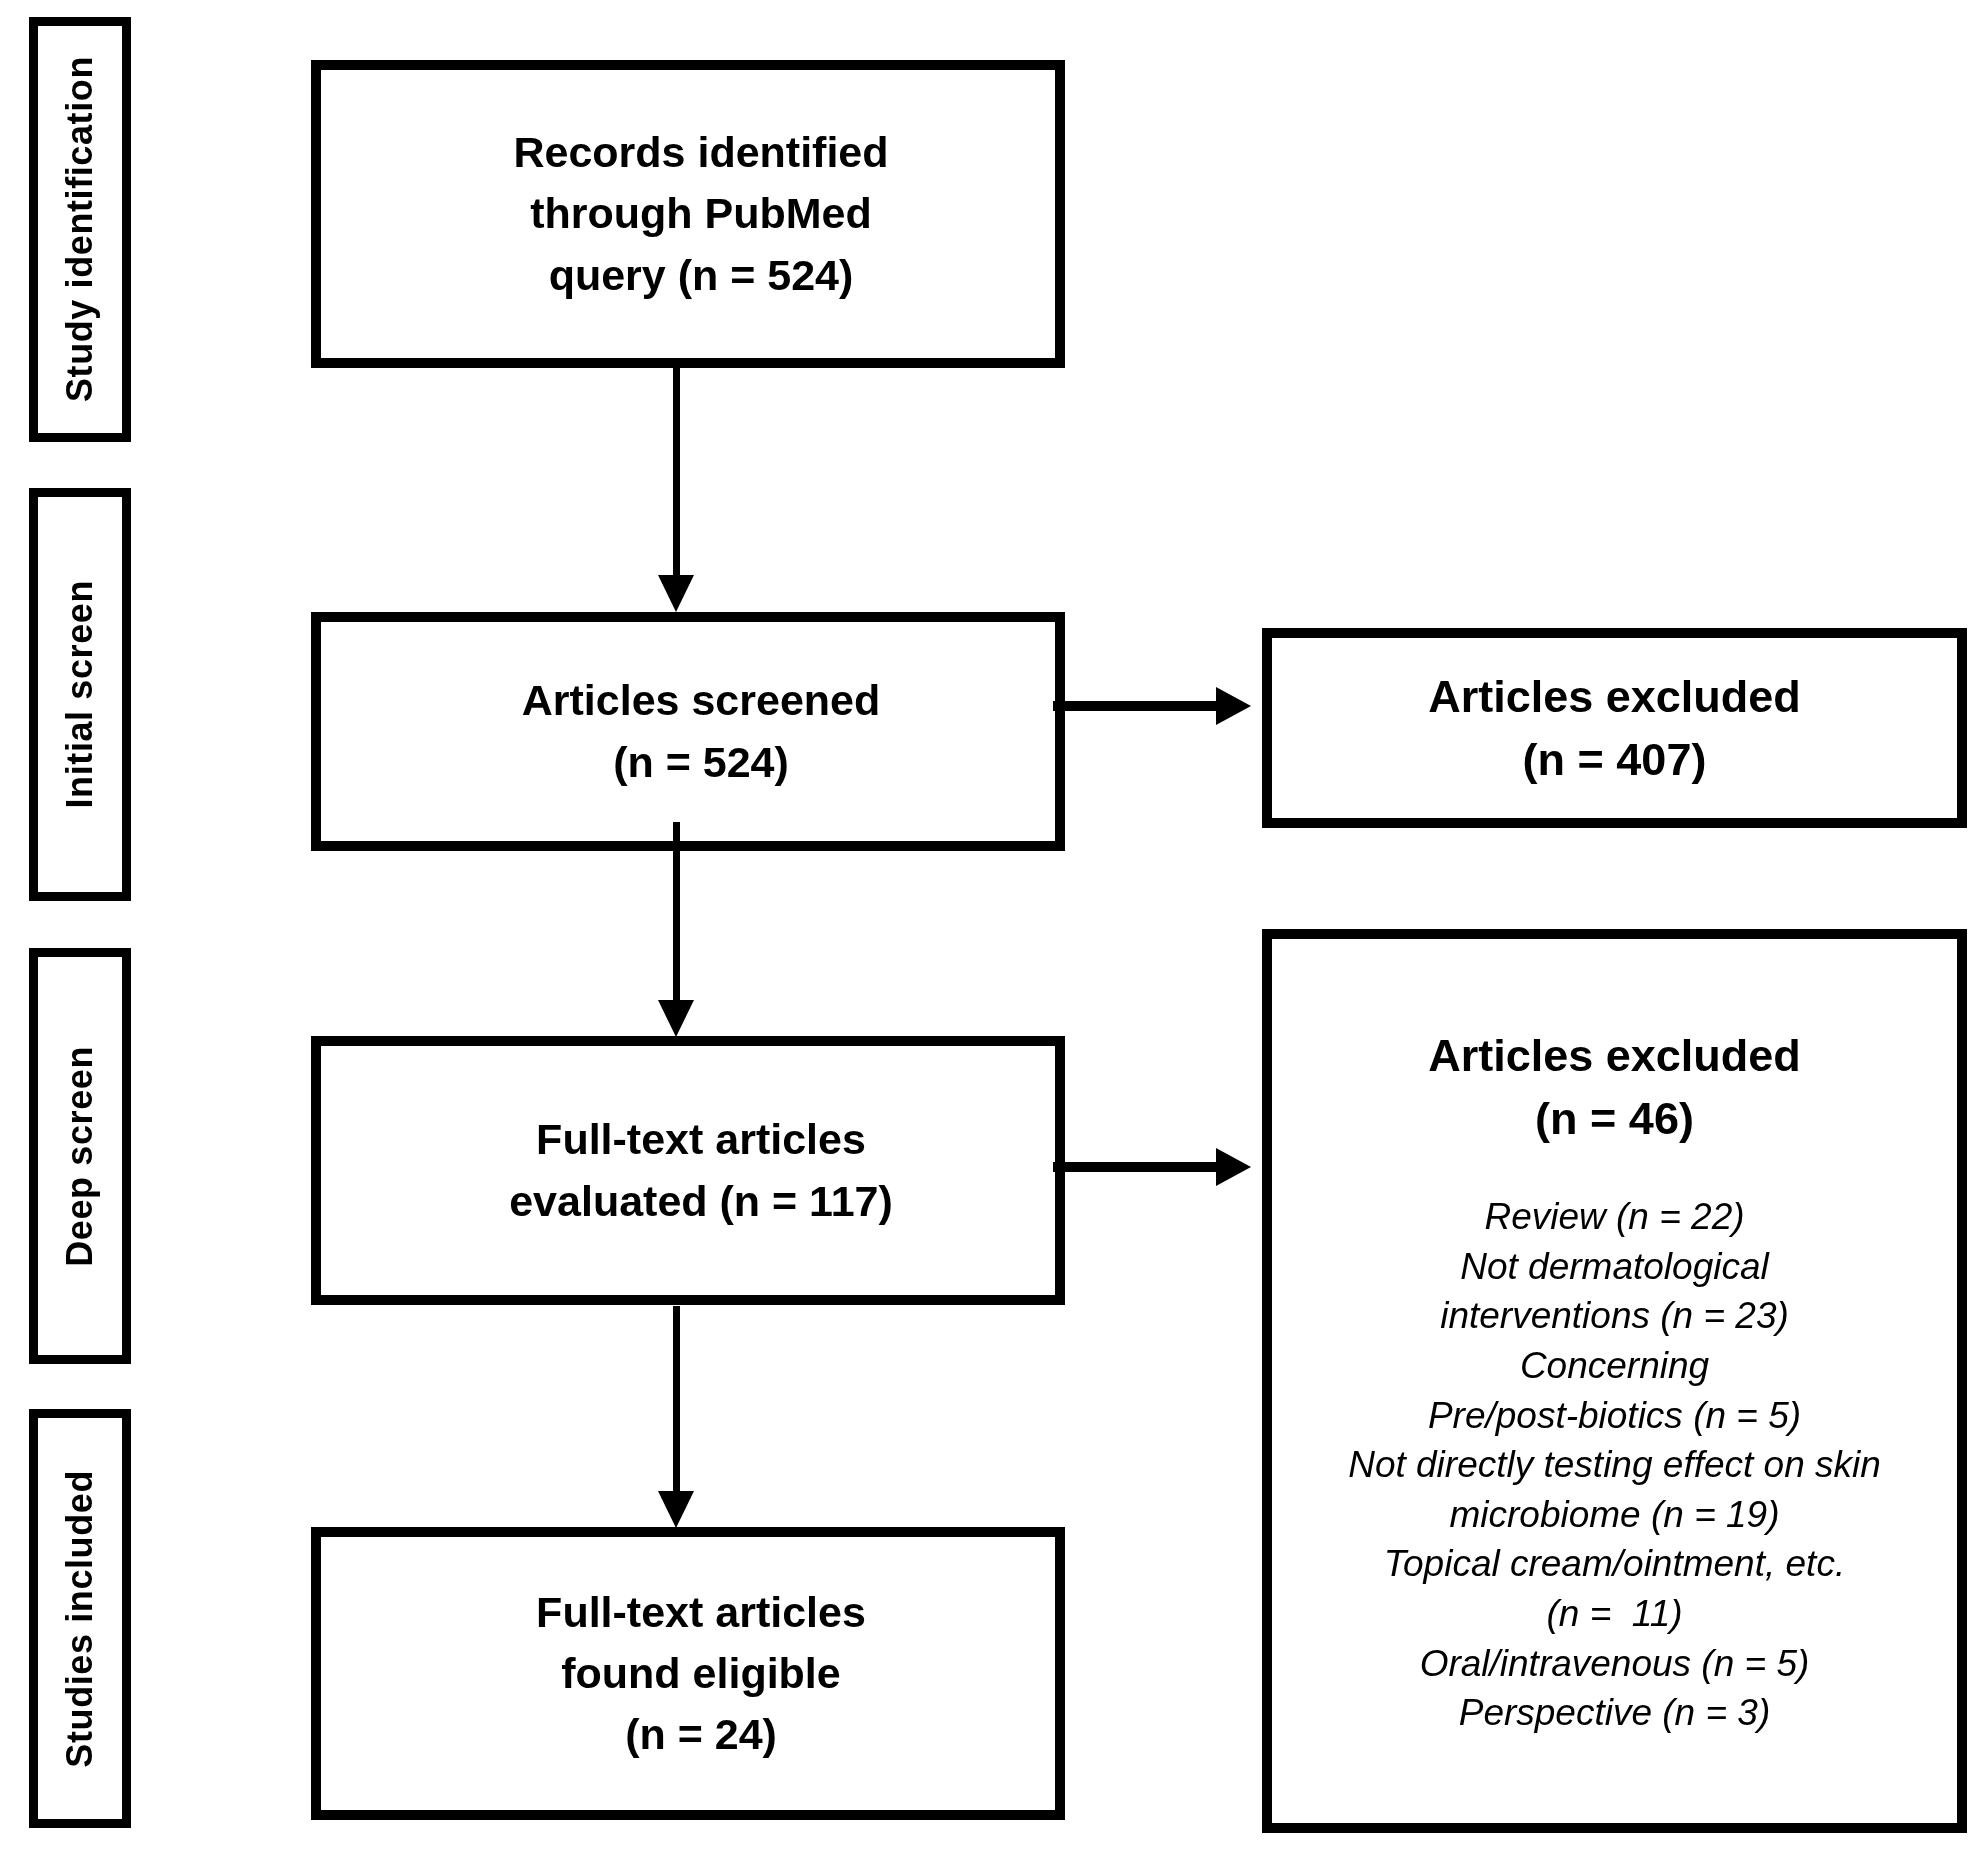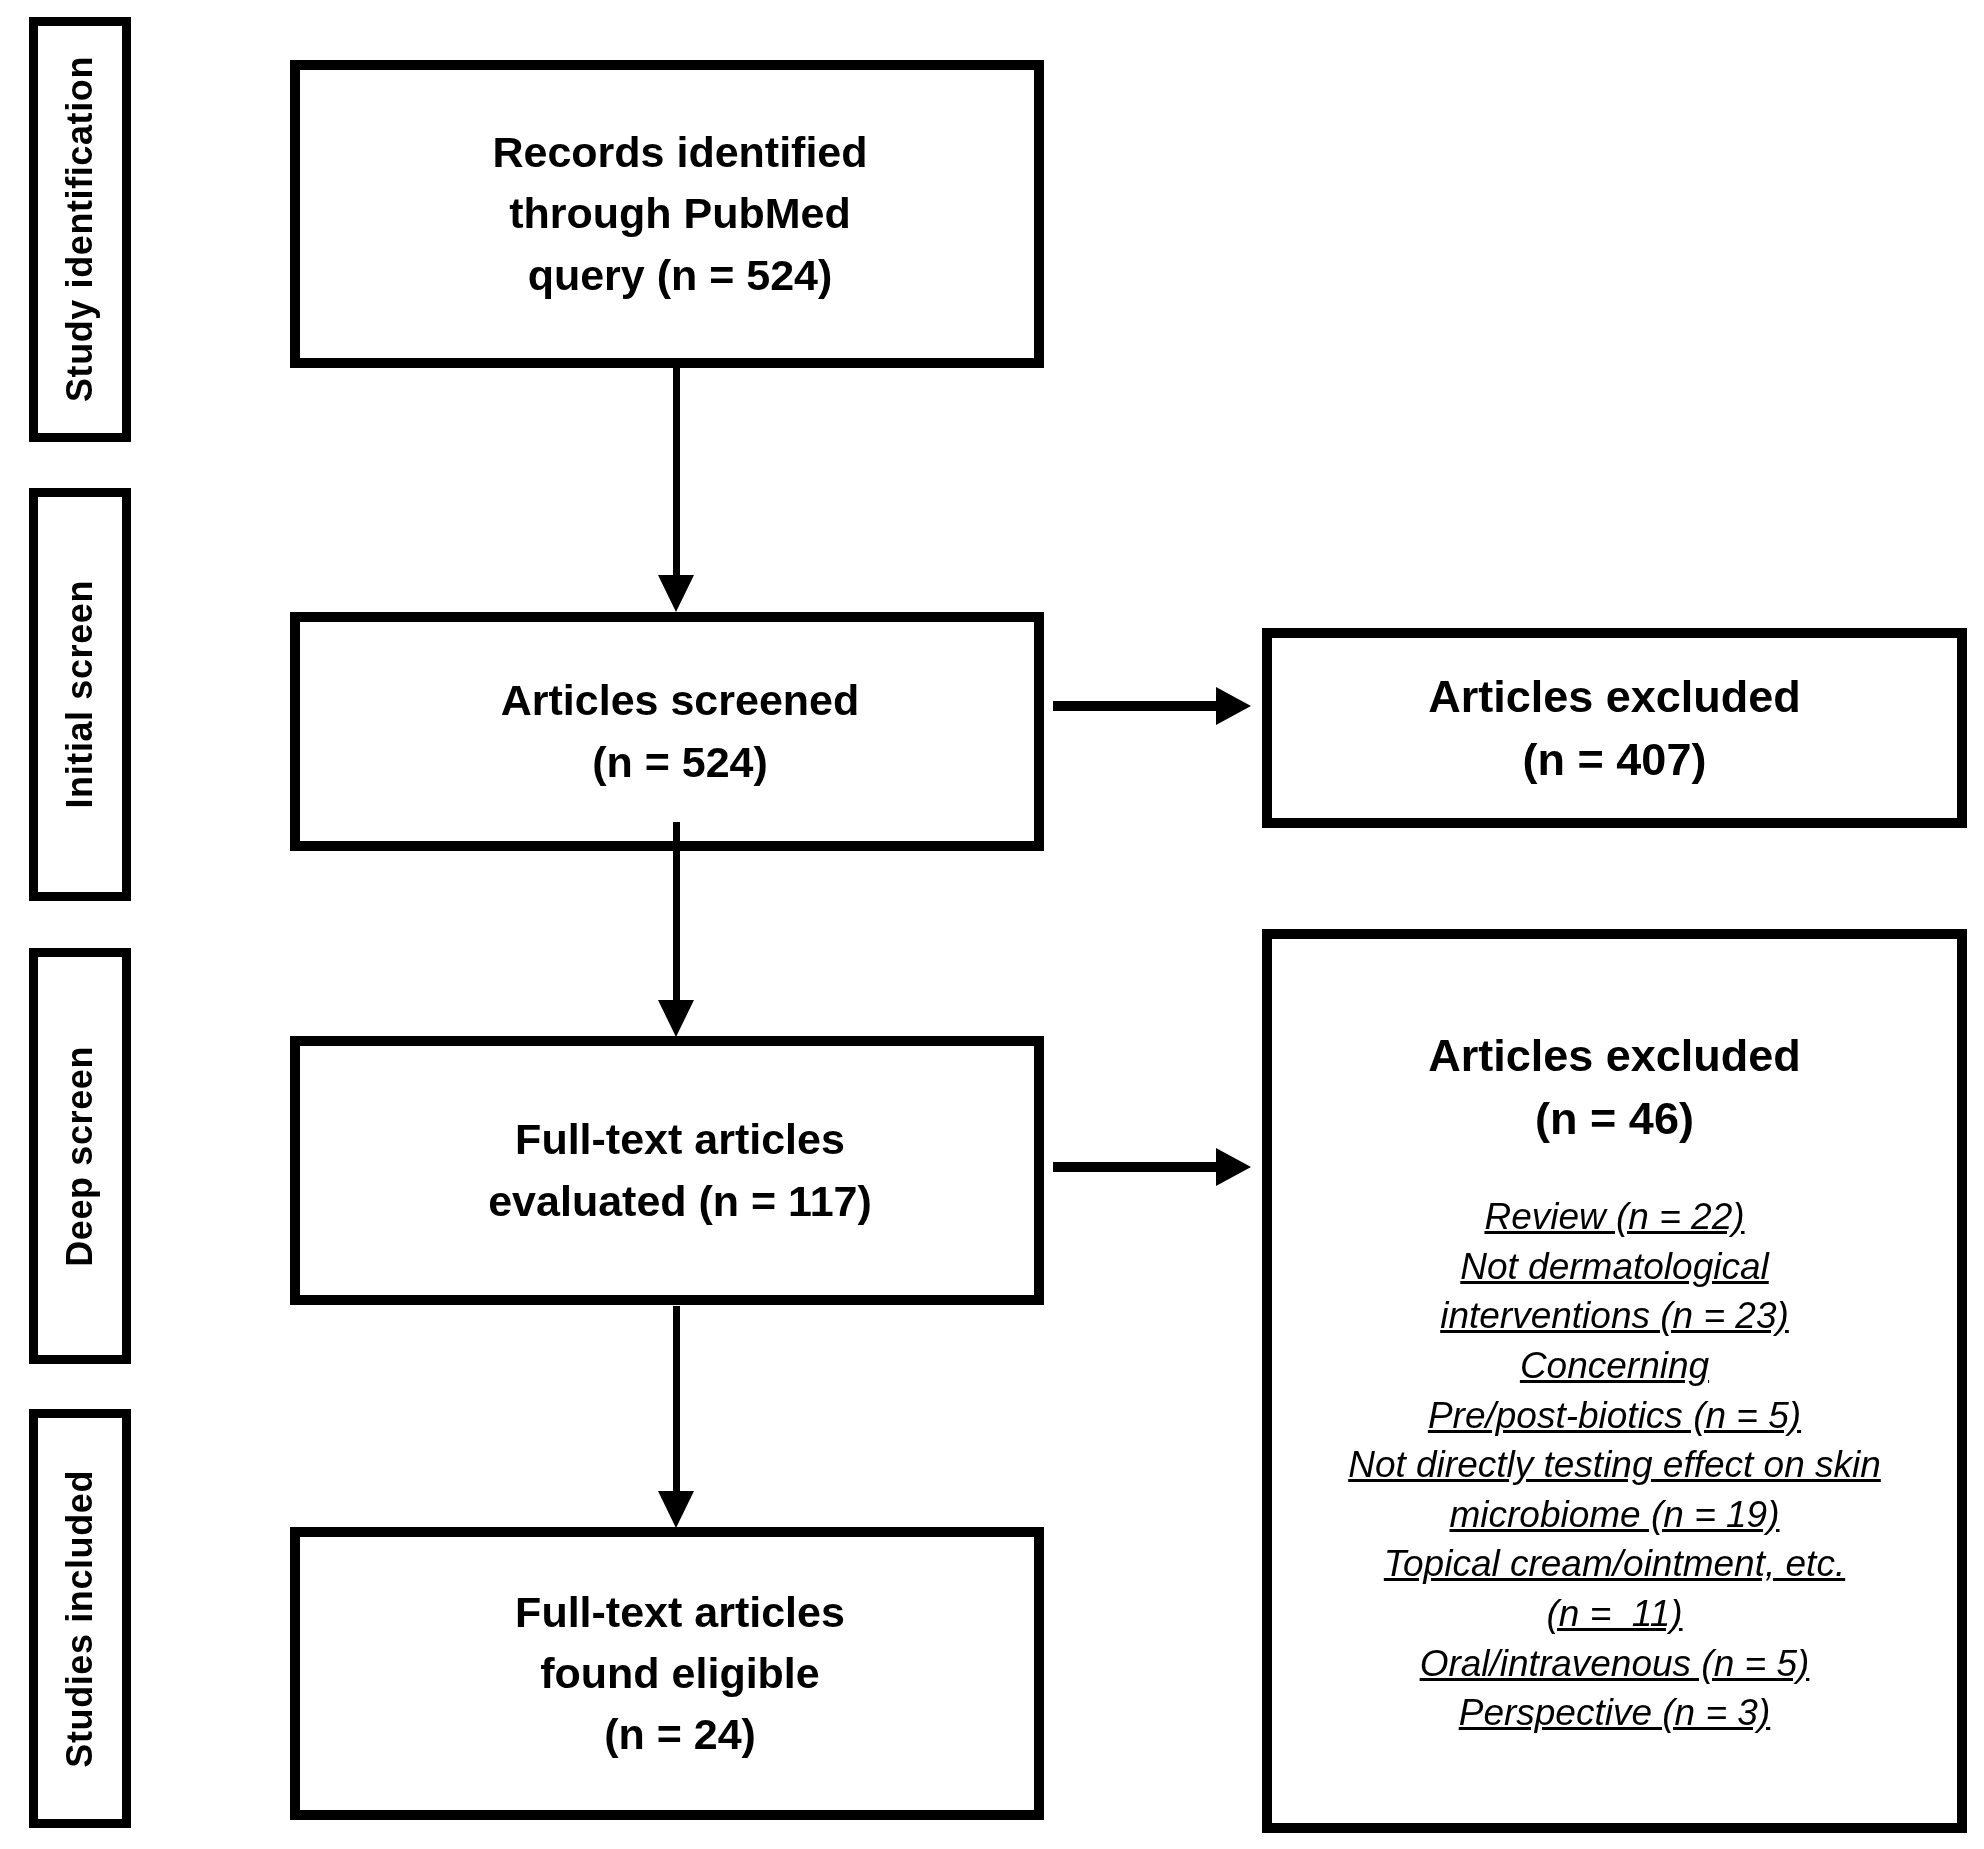--- a/index.html
+++ b/index.html
@@ -34,21 +34,21 @@
     letter-spacing: 0.6px;
   }
   #stage-1 { top: 17px;   height: 425px; }
   #stage-2 { top: 488px;  height: 413px; }
   #stage-3 { top: 948px; height: 416px; }
   #stage-4 { top: 1409px; height: 419px; }
 
   
   .flow-box {
     position: absolute;
-    left: 290px;
+    left: 311px;
     width: 754px;
     border: 10.8px solid var(--ink);
     background: var(--bg);
     display: flex;
     flex-direction: column;
     align-items: center;
     justify-content: center;
     text-align: center;
     padding-left: 26px;
   }
@@ -77,21 +77,21 @@
     text-align: center;
   }
   #box-excluded-initial { top: 628px; height: 200px; }
   #box-excluded-deep    { top: 929px; height: 904px; padding: 24px 12px; }
   .excl-box .line {
     font-weight: 700;
     font-size: 45px;
     line-height: 1.4;
     white-space: pre;
   }
-  .reasons { margin-top: 42px; text-decoration: underline; }
+  .reasons { margin-top: 42px; }
   .reason-line {
     font-style: italic;
     font-weight: 400;
     font-size: 37px;
     line-height: 1.34;
     white-space: pre;
   }
 
   
   .vline { position: absolute; width: 7.2px; background: var(--ink); }

